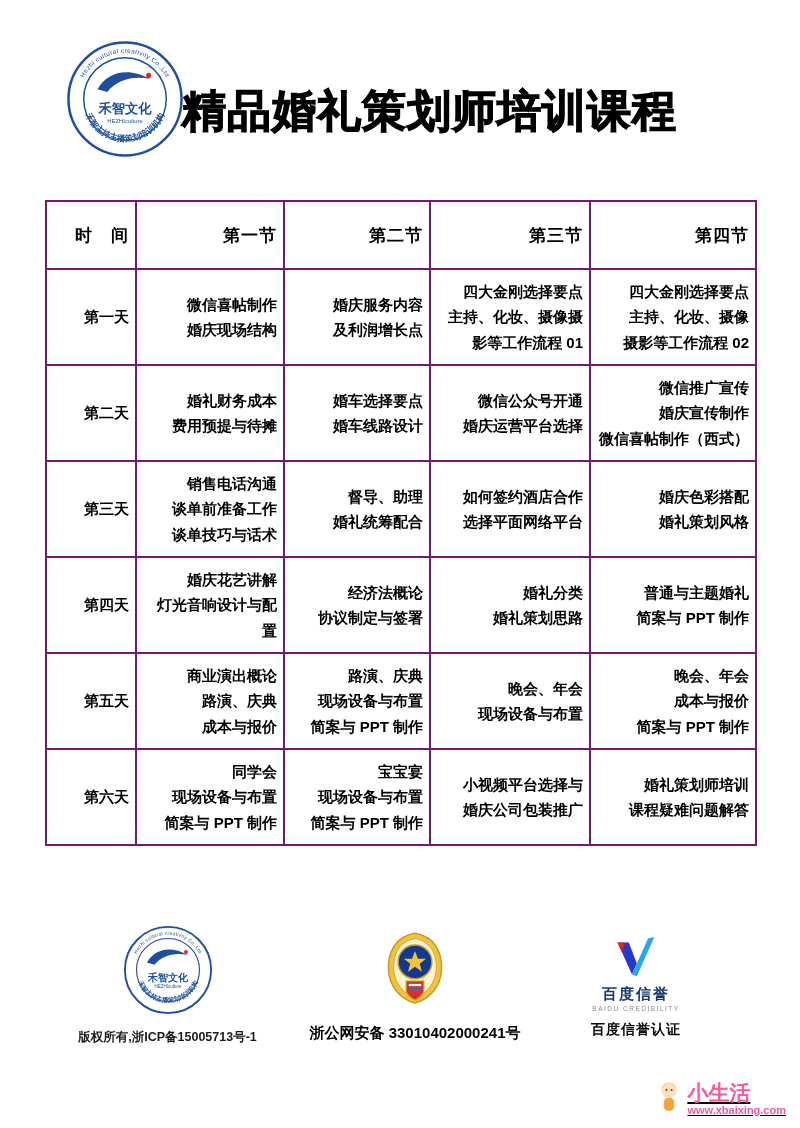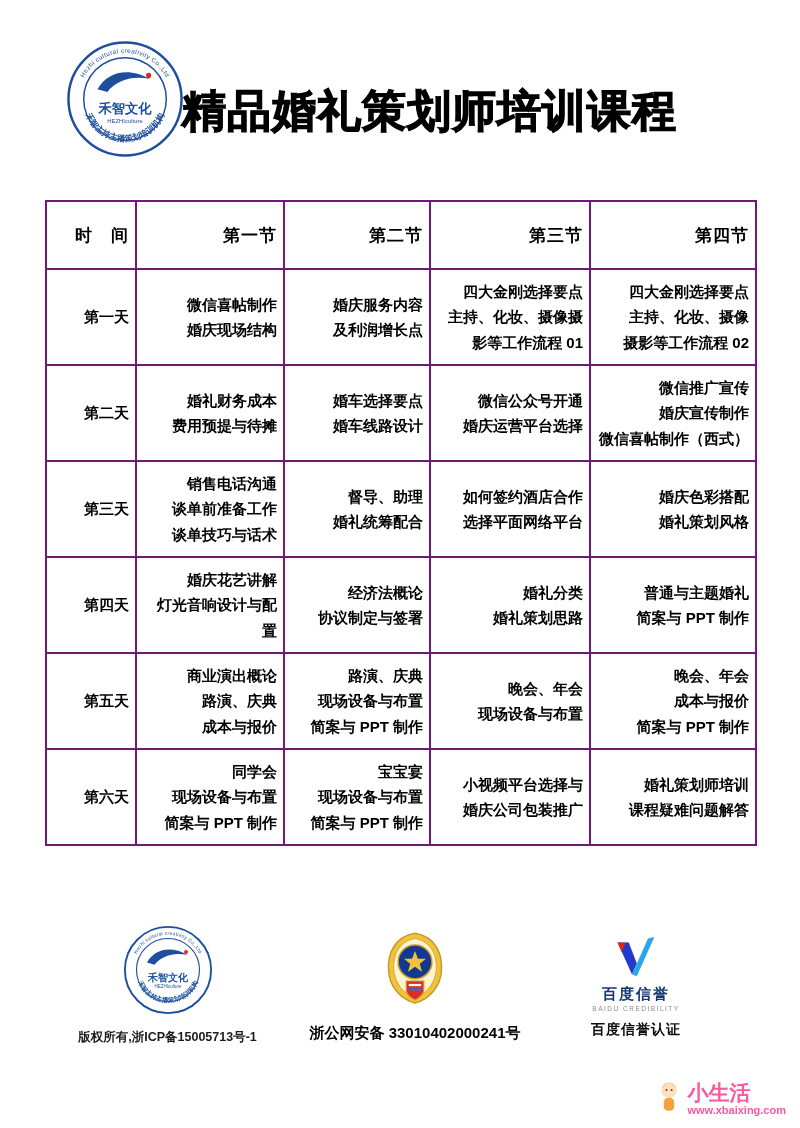--- a/index.html
+++ b/index.html
@@ -38,21 +38,21 @@
   .police-emblem { width:66px; height:84px; }
   .police-text { margin-top:8px; font-size:15px; font-weight:800; color:#000; white-space:nowrap; }
 
   .footer-right { position:absolute; left:556px; top:933px; width:160px; text-align:center; }
   .baidu-logo { width:48px; height:48px; }
   .baidu-cn { font-size:15px; font-weight:800; color:#12386e; letter-spacing:2px; }
   .baidu-en { font-size:6.5px; color:#8a8a8a; letter-spacing:1.5px; margin-top:1px; }
   .baidu-cert { margin-top:9px; font-size:14px; font-weight:800; color:#0d0d0d; letter-spacing:1px; }
 
   
-  .watermark { position:absolute; right:14px; bottom:12px; display:flex; align-items:flex-end; gap:5px; }
+  .watermark { position:absolute; right:14px; bottom:12px; display:flex; align-items:flex-end; gap:5px;text-decoration:underline; }
   .wm-mascot { width:26px; height:38px; }
   .wm-texts { text-align:left; }
   .wm-name { font-size:21px; font-weight:800; color:#f7599c; line-height:1.05; }
   .wm-url  { font-size:11px; font-weight:600; color:#f7599c; }
 
   .logo-arc-top { font-size:6.5px; letter-spacing:.4px; fill:#1d4f9e; }
   .logo-arc-bottom { font-size:8.5px; font-weight:bold; fill:#1d4f9e; }
 </style>
 </head>
 <body>

